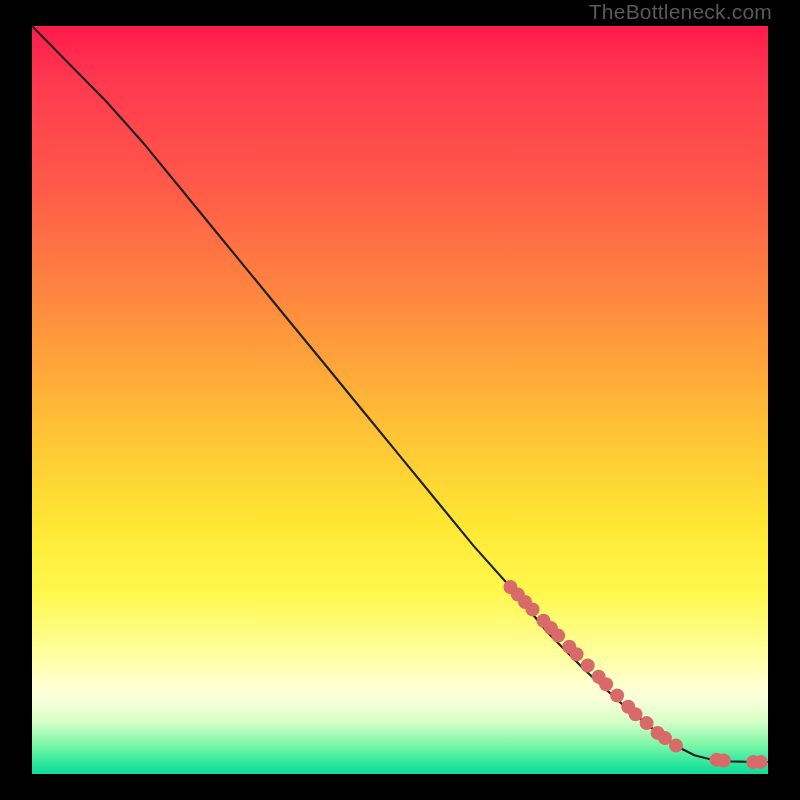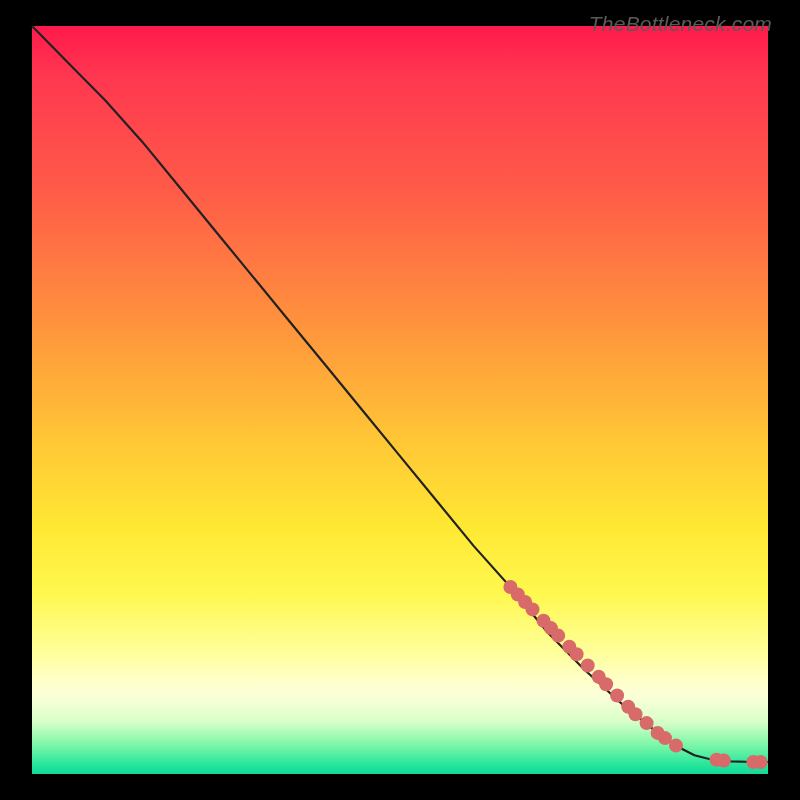--- a/index.html
+++ b/index.html
@@ -39,28 +39,27 @@
       #ffffcf 88%,
       #f8ffd8 90%,
       #d8ffc8 93%,
       #7ff7a8 96%,
       #20e49a 99%,
       #14d89a 100%
     );
   }
   .watermark {
     position: absolute;
-    top: 12px;
+    top: 0;
     right: 28px;
     color: #5a5a5a;
     font-size: 21px;
     font-weight: 500;
     letter-spacing: 0.2px;
     user-select: none;
-    font-style: italic;
   }
   svg.curve {
     position: absolute;
     left: 0;
     top: 0;
     width: 736px;
     height: 748px;
     overflow: visible;
   }
 </style>

